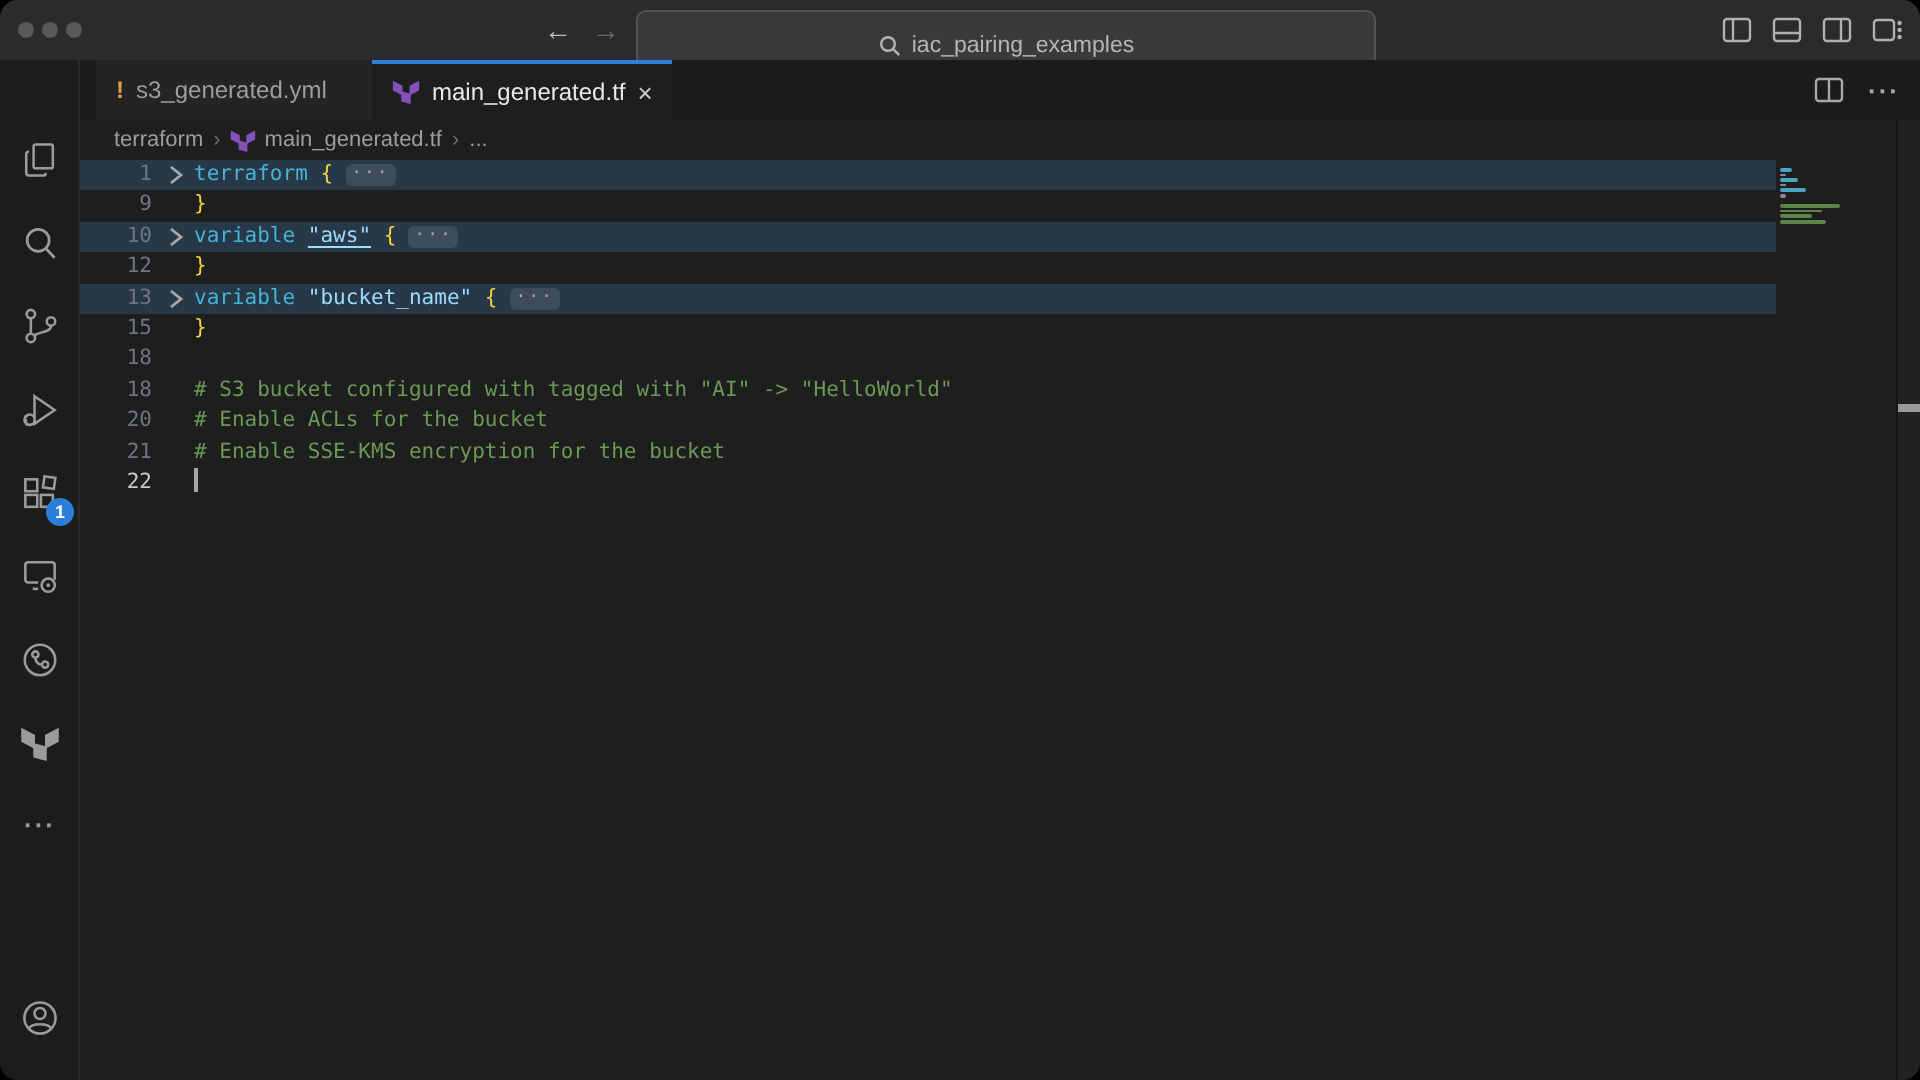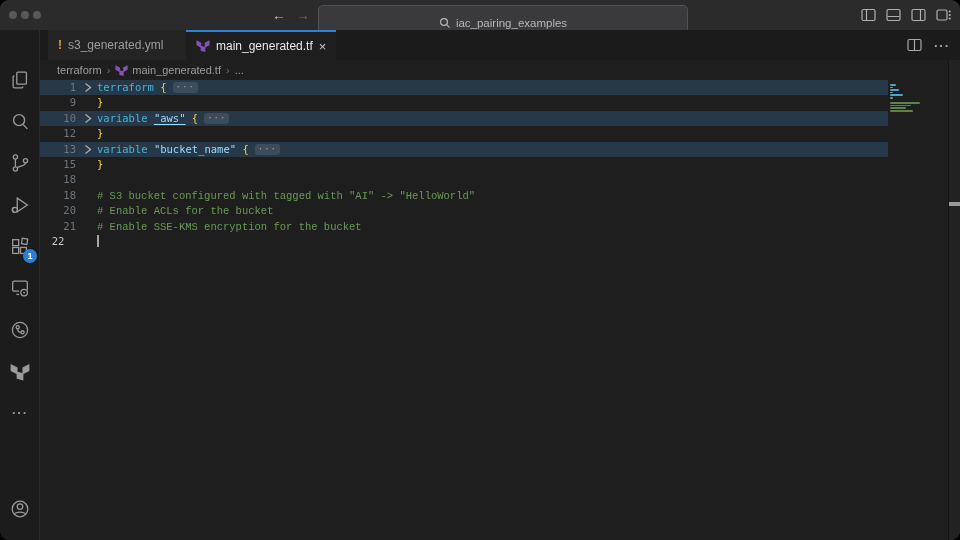--- a/index.html
+++ b/index.html
@@ -37,28 +37,28 @@
   
   .breadcrumb { position:absolute; left:40px; top:60px; width:920px; height:20px; background:#1e1e1e; display:flex; align-items:center; gap:5px; padding-left:17px; font-size:11px; color:#9d9d9d; }
   .bc-sep { color:#6d6d6d; font-size:11px; }
   .bc-item { display:flex; align-items:center; gap:4px; }
 
   
   .code-area { position:absolute; left:40px; top:80px; width:920px; height:460px; background:#1e1e1e; font-family:"DejaVu Sans Mono", monospace; font-size:10.5px; }
   .code-line { position:relative; height:15.4px; line-height:15.4px; }
   .code-line.hl::before { content:""; position:absolute; left:0; top:0; width:848px; height:100%; background:rgba(62,118,171,0.30); }
   .ln { position:absolute; left:0; width:36px; text-align:right; color:#6e7681; }
-  .code-line.active .ln { color:#c9c9c9;text-align:center; }
+  .code-line.active .ln { color:#c9c9c9; }
   .chev { position:absolute; left:44px; top:2px; }
   .ct { position:absolute; left:57px; white-space:pre; }
   .tok-kw { color:#45b5d6; }
   .tok-str { color:#9cdcfe; }
   .tok-link { color:#9cdcfe; text-decoration:underline; text-underline-offset:2px; }
   .tok-brace { color:#f5d43b; }
-  .tok-comment { color:#6a9955;font-family:Liberation Mono, monospace; }
+  .tok-comment { color:#6a9955; }
   .tok-plain { color:#d4d4d4; }
   .fold-badge { display:inline-block; margin-left:6px; padding:0 3px; color:#a6a6a6; background:rgba(255,255,255,0.10); border-radius:3px; font-size:9px; line-height:11px; vertical-align:1px; letter-spacing:1px; }
   .caret { display:inline-block; width:1.5px; height:12px; background:#c0c0c0; opacity:0.85; vertical-align:-2px; }
 
   
   .minimap { position:absolute; left:850px; top:4px; width:32px; height:120px; }
   .mm-bar { position:absolute; left:0; height:1.6px; border-radius:1px; }
 
   
   .right-strip { position:absolute; left:948px; top:60px; width:12px; height:480px; background:#222; border-left:1px solid #141414; }

